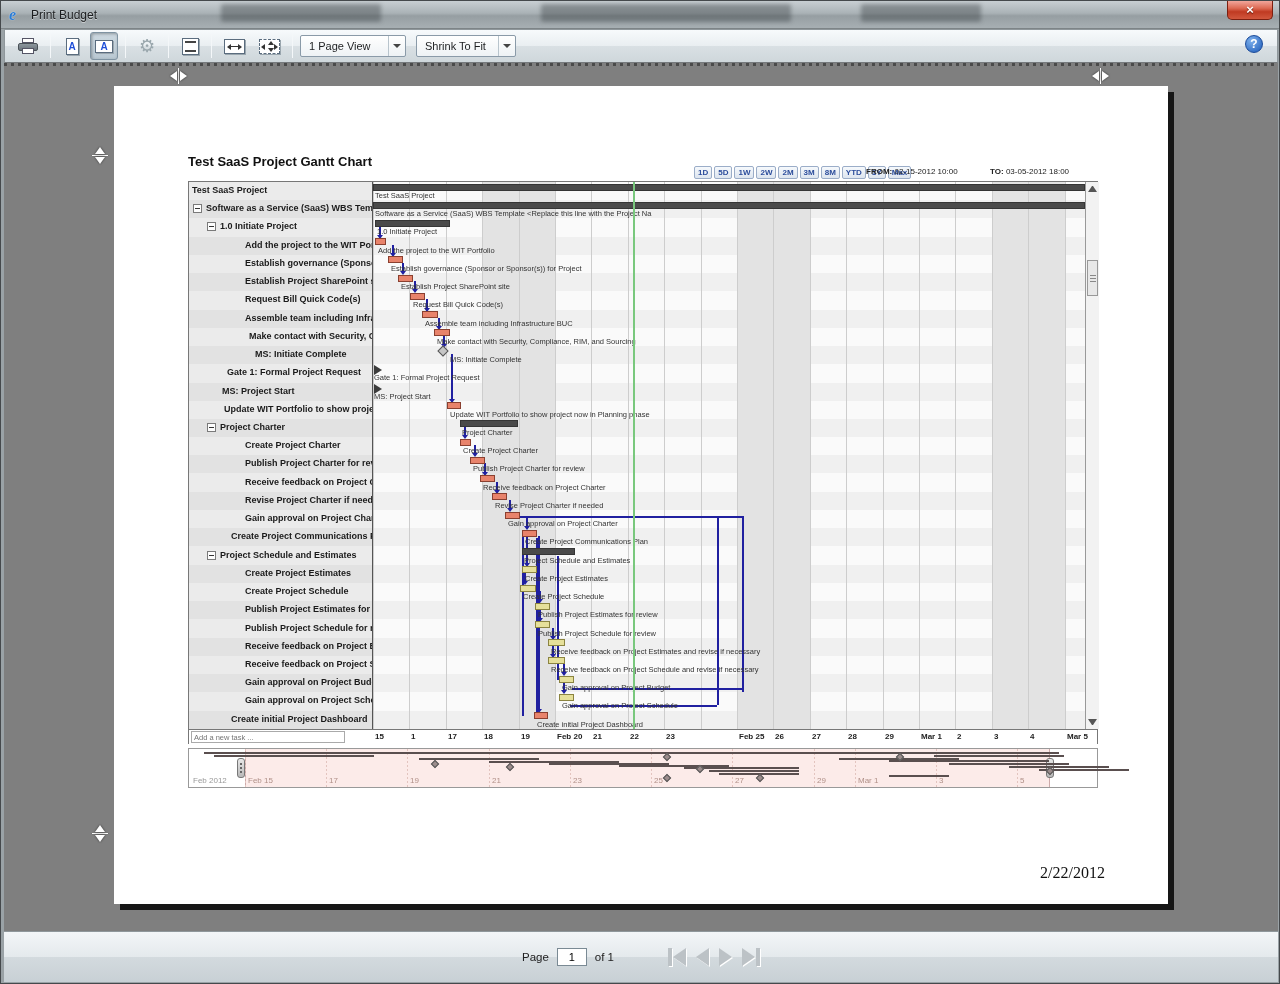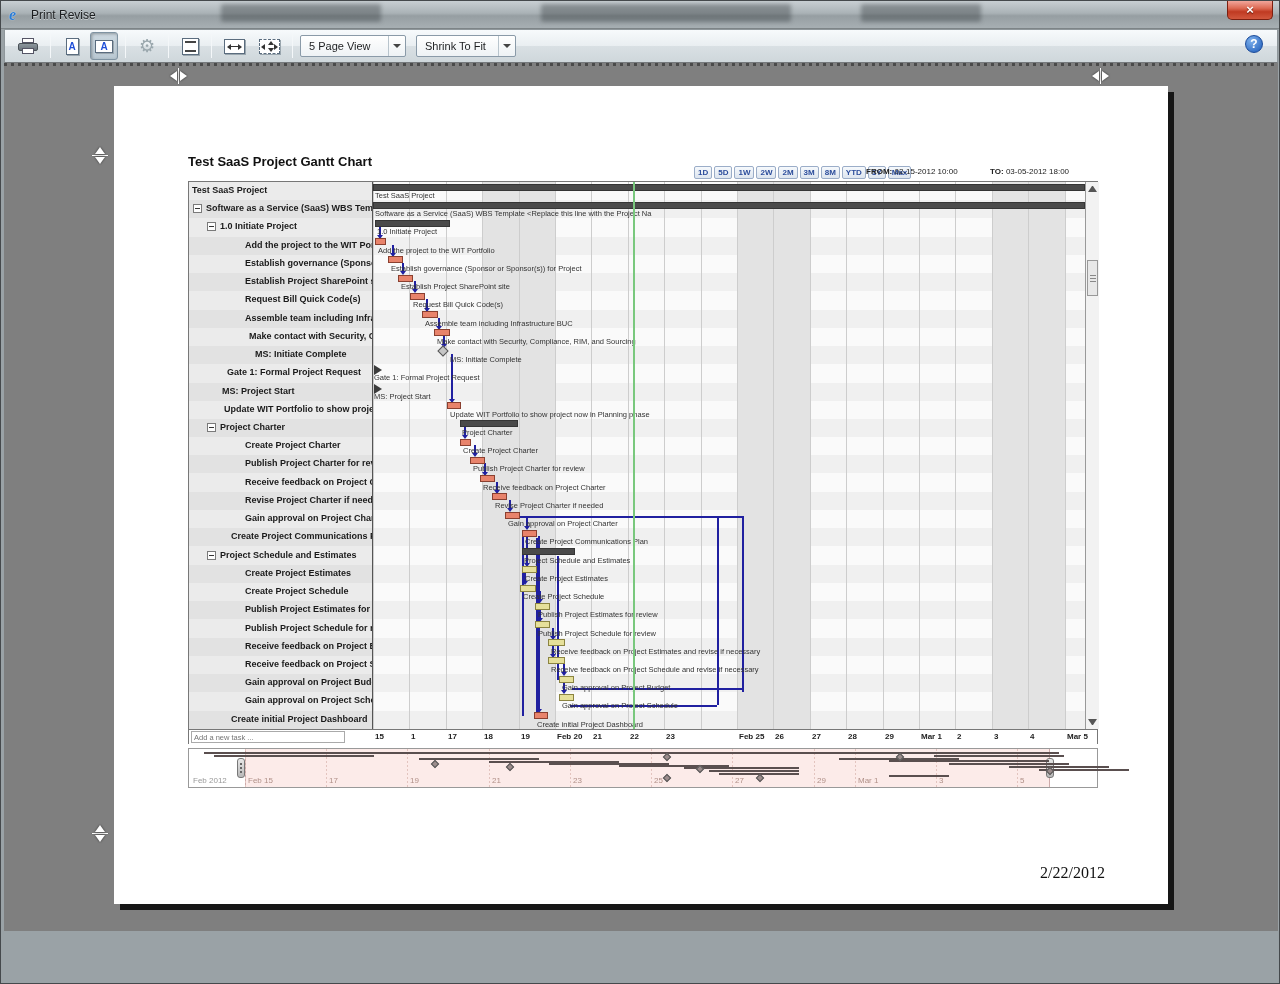--- a/index.html
+++ b/index.html
@@ -141,21 +141,21 @@
 </head>
 <body>
 
 <div class="window">
 
   <div class="titlebar">
     <div class="ghost" style="left:220px;width:160px;"></div>
     <div class="ghost" style="left:540px;width:250px;"></div>
     <div class="ghost" style="left:860px;width:120px;"></div>
     <span class="ie-ic">e</span>
-    <span class="title-text">Print Revise</span>
+    <span class="title-text">Print Budget</span>
     <div class="close-btn">×</div>
   </div>
 
   <div class="toolbar">
     <div class="tb-row">
       <div class="tbtn">
         <div style="position:relative;width:20px;height:16px;">
           <div style="position:absolute;left:4px;top:0;width:12px;height:5px;background:#fff;border:1px solid #556;"></div>
           <div style="position:absolute;left:0;top:5px;width:20px;height:8px;background:linear-gradient(#8d979e,#6a747b);border:1px solid #4a5258;border-radius:2px;"></div>
           <div style="position:absolute;left:4px;top:10px;width:12px;height:6px;background:#fff;border:1px solid #556;"></div>
@@ -190,21 +190,21 @@
       <div class="tbtn">
         <div class="ic-full">
             <div class="tri t-l"></div>
             <div class="tri t-r"></div>
             <div class="tri t-u"></div>
             <div class="tri t-d"></div>
           </div>
       </div>
       <div class="tb-sep"></div>
       <div class="combo" style="width:106px;">
-        <span>5 Page View</span>
+        <span>1 Page View</span>
         <span class="drop">
             <i></i>
           </span>
       </div>
       <div class="combo" style="width:100px;margin-left:6px;">
         <span>Shrink To Fit</span>
         <span class="drop">
             <i></i>
           </span>
       </div>
@@ -621,13 +621,34 @@
           <div class="ovw-di" style="left: 475px; top: 26px;"></div>
           <div class="ovw-di" style="left: 568px; top: 26px;"></div>
           <div class="ovw-di" style="left: 708px; top: 5px;"></div>
           <div class="ovw-di" style="left: 858px; top: 19px;"></div>
         </div>
 
       <div class="footer-date">2/22/2012</div>
     </div>
   </div>
 
+  <div class="botbar">
+    <span class="pg-label">Page</span>
+    <input class="pg-input" value="1" style="">
+    <span class="pg-label">of 1</span>
+    <div class="nav-group">
+      <div class="nbtn">
+          <span class="nb-bar"></span>
+          <span class="nb-tri-l"></span>
+        </div>
+      <div class="nbtn">
+          <span class="nb-tri-l"></span>
+        </div>
+      <div class="nbtn">
+          <span class="nb-tri-r"></span>
+        </div>
+      <div class="nbtn">
+          <span class="nb-tri-r"></span>
+          <span class="nb-bar"></span>
+        </div>
+    </div>
+  </div>
 </div>
 
 </body></html>

